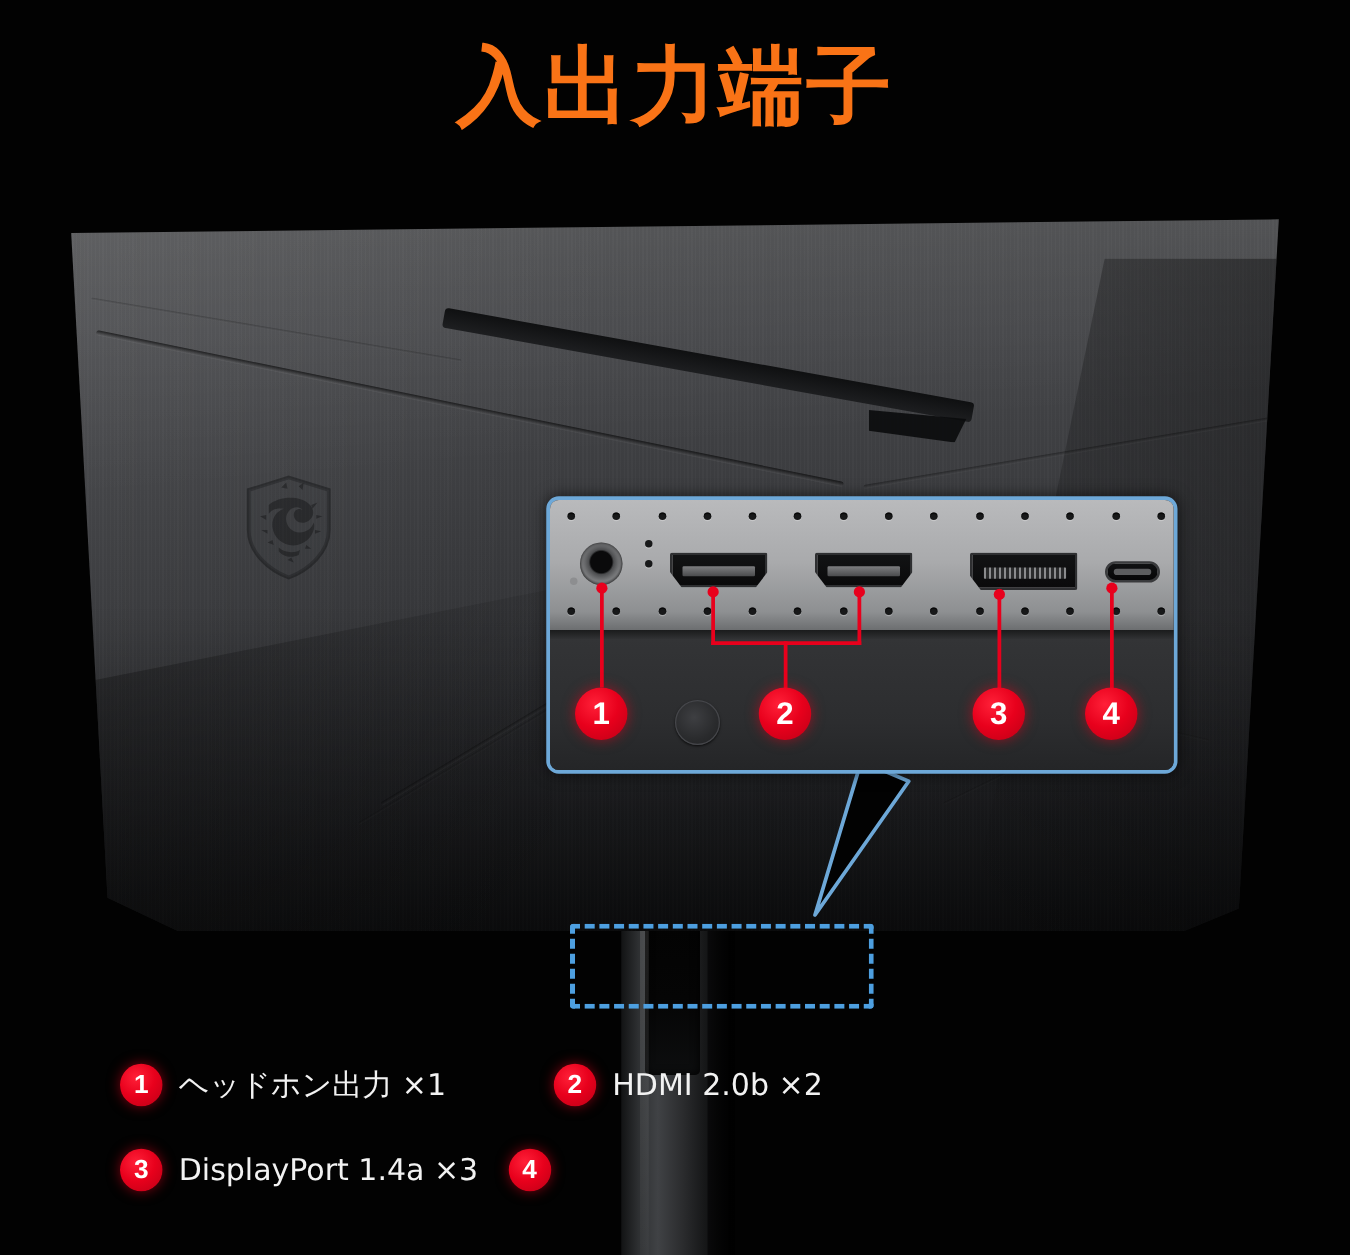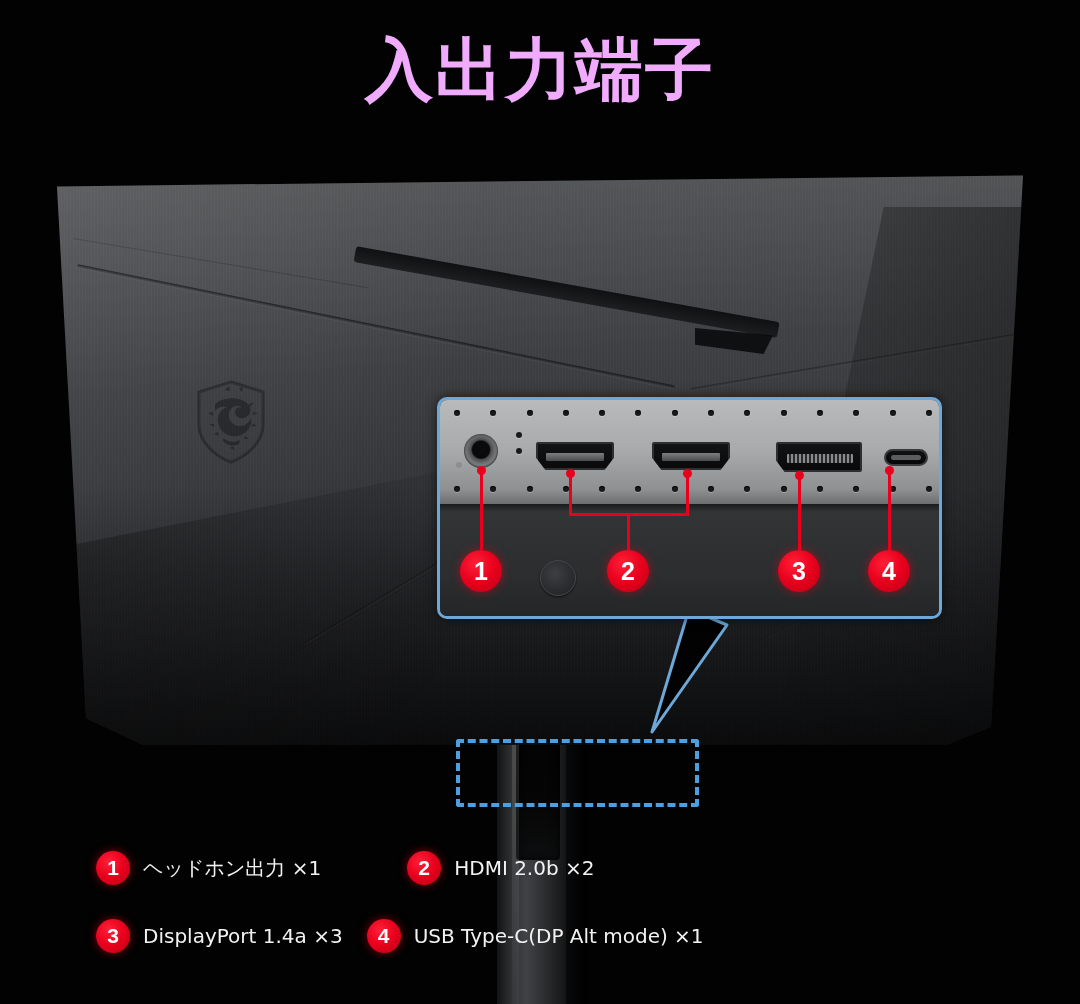--- a/index.html
+++ b/index.html
@@ -19,21 +19,21 @@
     background: #020202;
   }
 
   
   #title {
     position: absolute;
     top: 20px;
     left: 0;
     width: 1080px;
     text-align: center;
-    color: #f0abfc;
+    color: #f97316;
     font-size: 68px;
     font-weight: 700;
     letter-spacing: 2px;
     line-height: 100px;
     font-family: "DejaVu Sans", "Liberation Sans", sans-serif;
   }
 
   
   #monitor-scene {
     position: absolute;
@@ -379,21 +379,21 @@
     height: 48px;
   }
   .badge-legend {
     width: 34px; height: 34px;
     font-size: 21px;
     flex: 0 0 auto;
     position: relative;
   }
   .legend-label {
     color: #f2f2f2;
-    font-size: 20px;
+    font-size: 24px;
     font-weight: 400;
     margin-left: 13px;
     white-space: nowrap;
     font-family: "DejaVu Sans", "Liberation Sans", sans-serif;
   }
   #legend-row-1 { left: 96px;  top: 8px; }
   #legend-row-2 { left: 96px;  top: 76px; }
   .gap-1 { width: 86px; }
   .gap-2 { width: 24px; }
 </style>
@@ -552,18 +552,17 @@
     </div>
 
     <div class="legend-row" id="legend-row-2">
       <div class="legend-item">
         <div class="badge badge-legend">3</div>
         <div class="legend-label">DisplayPort 1.4a ×3</div>
       </div>
       <div class="gap-2"></div>
       <div class="legend-item">
         <div class="badge badge-legend">4</div>
-        <div class="legend-label">USB Type-C(DP Alt mode) ×1</div>
       </div>
     </div>
 
   </div>
 </div>
 
 </body></html>

